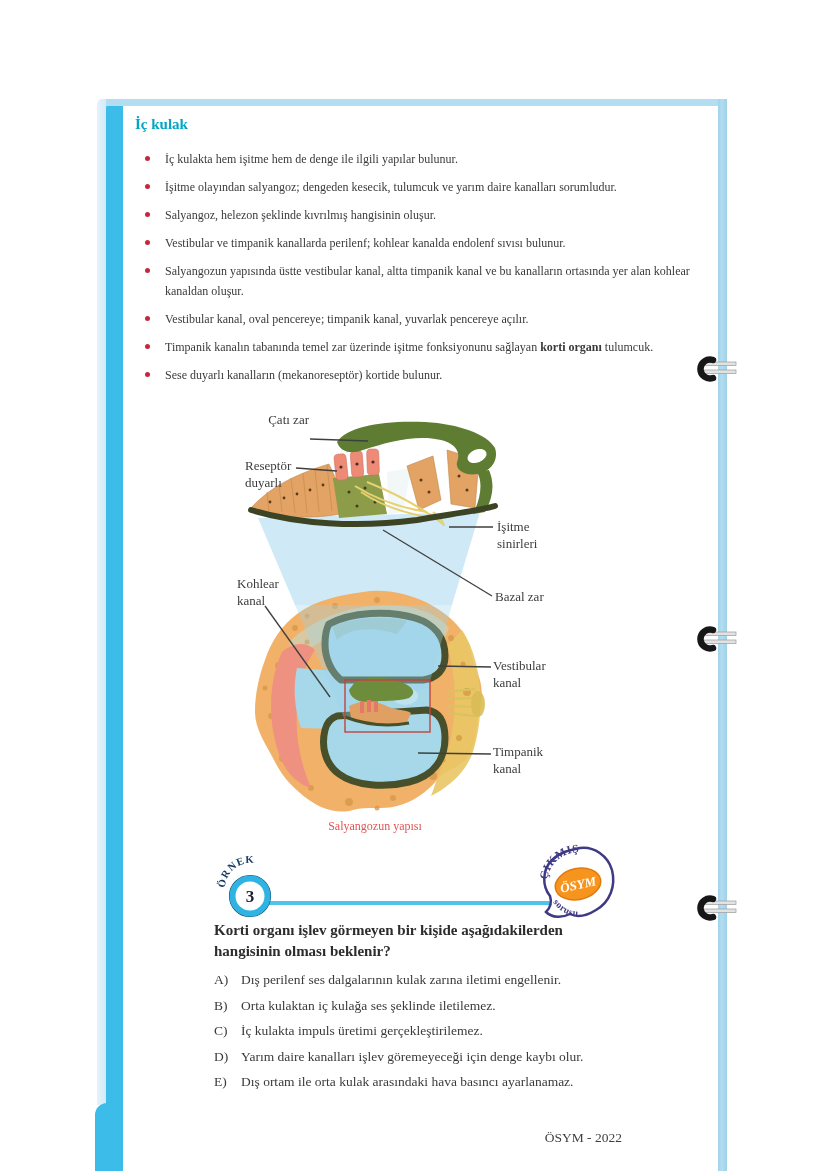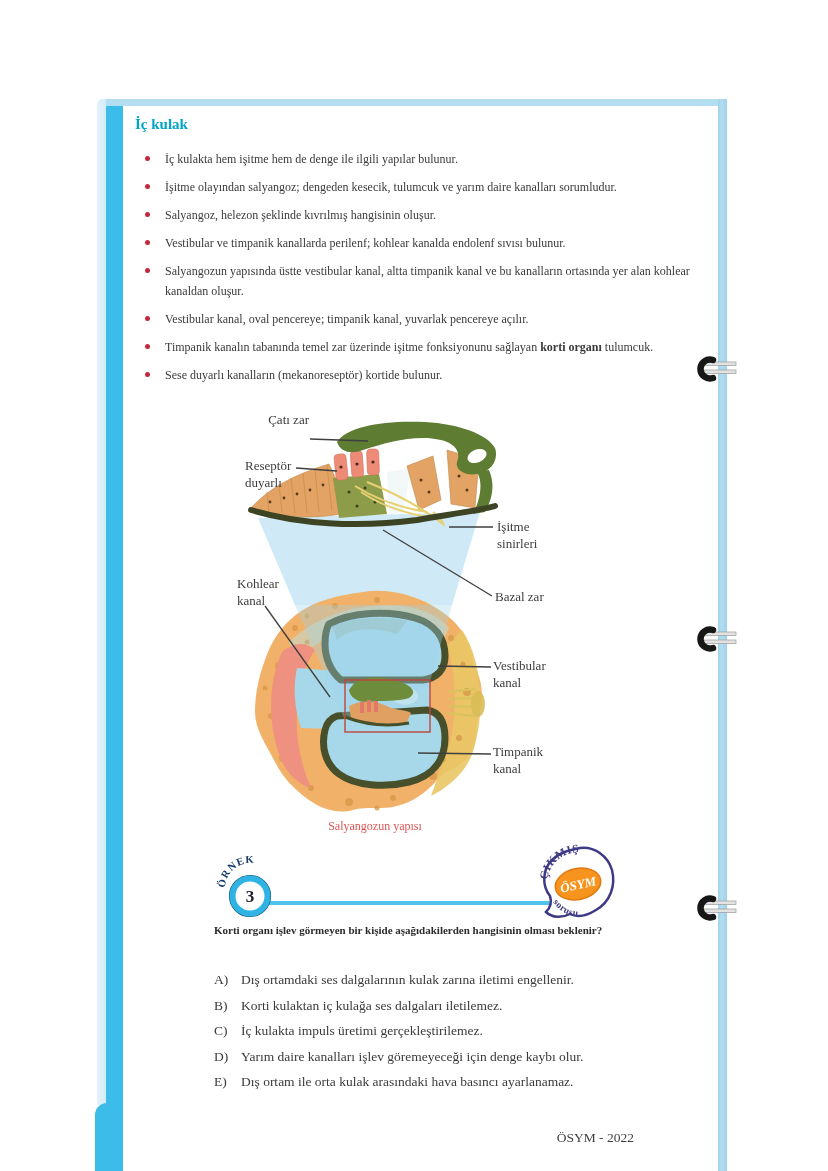--- a/index.html
+++ b/index.html
@@ -37,27 +37,27 @@
   
   .dsvg{position:absolute;left:237px;top:420px;}
   .dlabel{position:absolute;font-size:13px;line-height:16.5px;color:#3c3c3c;white-space:pre-line;}
   .dcaption{position:absolute;left:280px;top:819px;width:190px;text-align:center;
     font-size:12px;color:var(--caption-red);}
 
   
   .ex-line{position:absolute;left:250px;top:901px;width:310px;height:4px;background:var(--line-blue);border-radius:2px;}
   .ex-badge{position:absolute;left:216px;top:856px;}
   .ex-stamp{position:absolute;left:536px;top:842px;}
-  .question{position:absolute;left:214px;top:920px;width:392px;font-size:11px;font-weight:bold;
+  .question{position:absolute;left:214px;top:920px;width:392px;font-size:15px;font-weight:bold;
     line-height:21px;color:#2c2c2c;}
   .options{position:absolute;left:214px;top:970px;width:400px;list-style:none;}
   .options li{display:flex;margin-bottom:6px;font-size:13.5px;line-height:19.5px;}
   .options .letter{flex:0 0 27px;}
   .options .otext{max-width:365px;}
-  .source{position:absolute;left:412px;top:1130px;width:222px;text-align:right;font-size:13.5px;color:#3f3f3f;}
+  .source{position:absolute;left:400px;top:1130px;width:222px;text-align:right;font-size:13.5px;color:#3f3f3f;}
 </style>
 </head>
 <body>
 
 <div class="canvas">
 
   <div class="spine-light"></div>
   <div class="spine-bright"></div>
   <div class="spine-tab"></div>
   <div class="pb-top"></div>
@@ -318,25 +318,25 @@
     <text x="42" y="47" text-anchor="middle" font-size="13" font-weight="bold" font-style="italic" fill="#ffffff" transform="rotate(-12 42 42)">ÖSYM</text>
     <text font-size="9.5" font-weight="bold" letter-spacing="0.5" style="fill:var(--stamp-navy)">
       <textPath href="#arc-sorusu">sorusu</textPath>
     </text>
   </svg>
 
   <div class="question">Korti organı işlev görmeyen bir kişide aşağıdakilerden hangisinin olması beklenir?</div>
   <ul class="options">
     <li>
         <span class="letter">A)</span>
-        <span class="otext">Dış ortamdaki ses dalgalarının kulak zarına iletimi engellenir.</span>
+        <span class="otext">Dış perilenf ses dalgalarının kulak zarına iletimi engellenir.</span>
       </li>
     <li>
         <span class="letter">B)</span>
-        <span class="otext">Korti kulaktan iç kulağa ses dalgaları iletilemez.</span>
+        <span class="otext">Orta kulaktan iç kulağa ses şeklinde iletilemez.</span>
       </li>
     <li>
         <span class="letter">C)</span>
         <span class="otext">İç kulakta impuls üretimi gerçekleştirilemez.</span>
       </li>
     <li>
         <span class="letter">D)</span>
         <span class="otext">Yarım daire kanalları işlev göremeyeceği için denge kaybı olur.</span>
       </li>
     <li>

